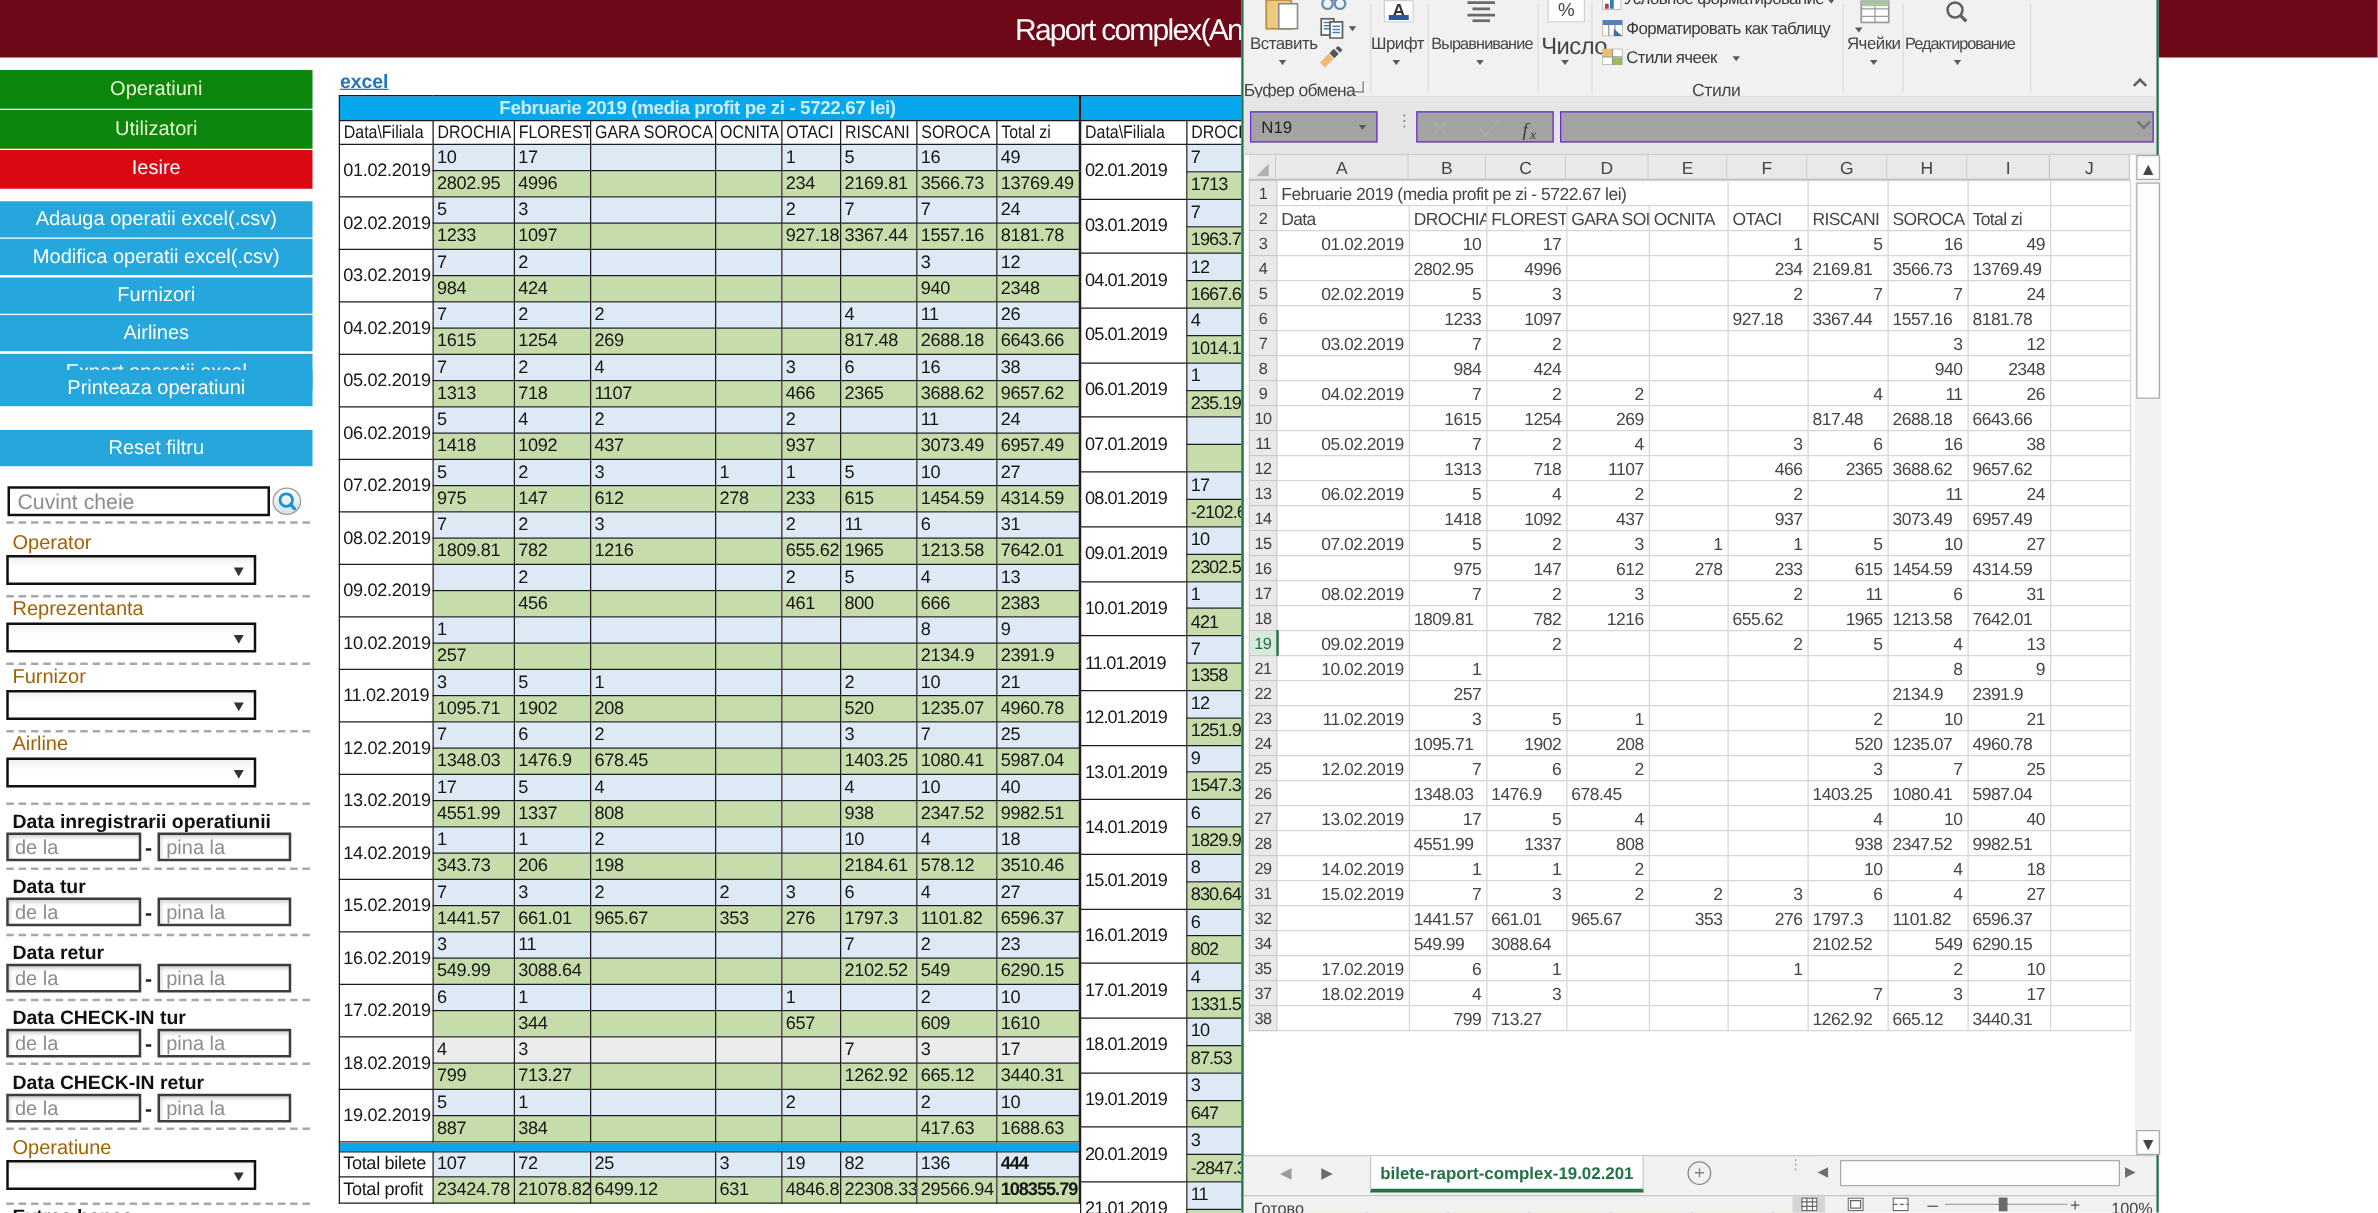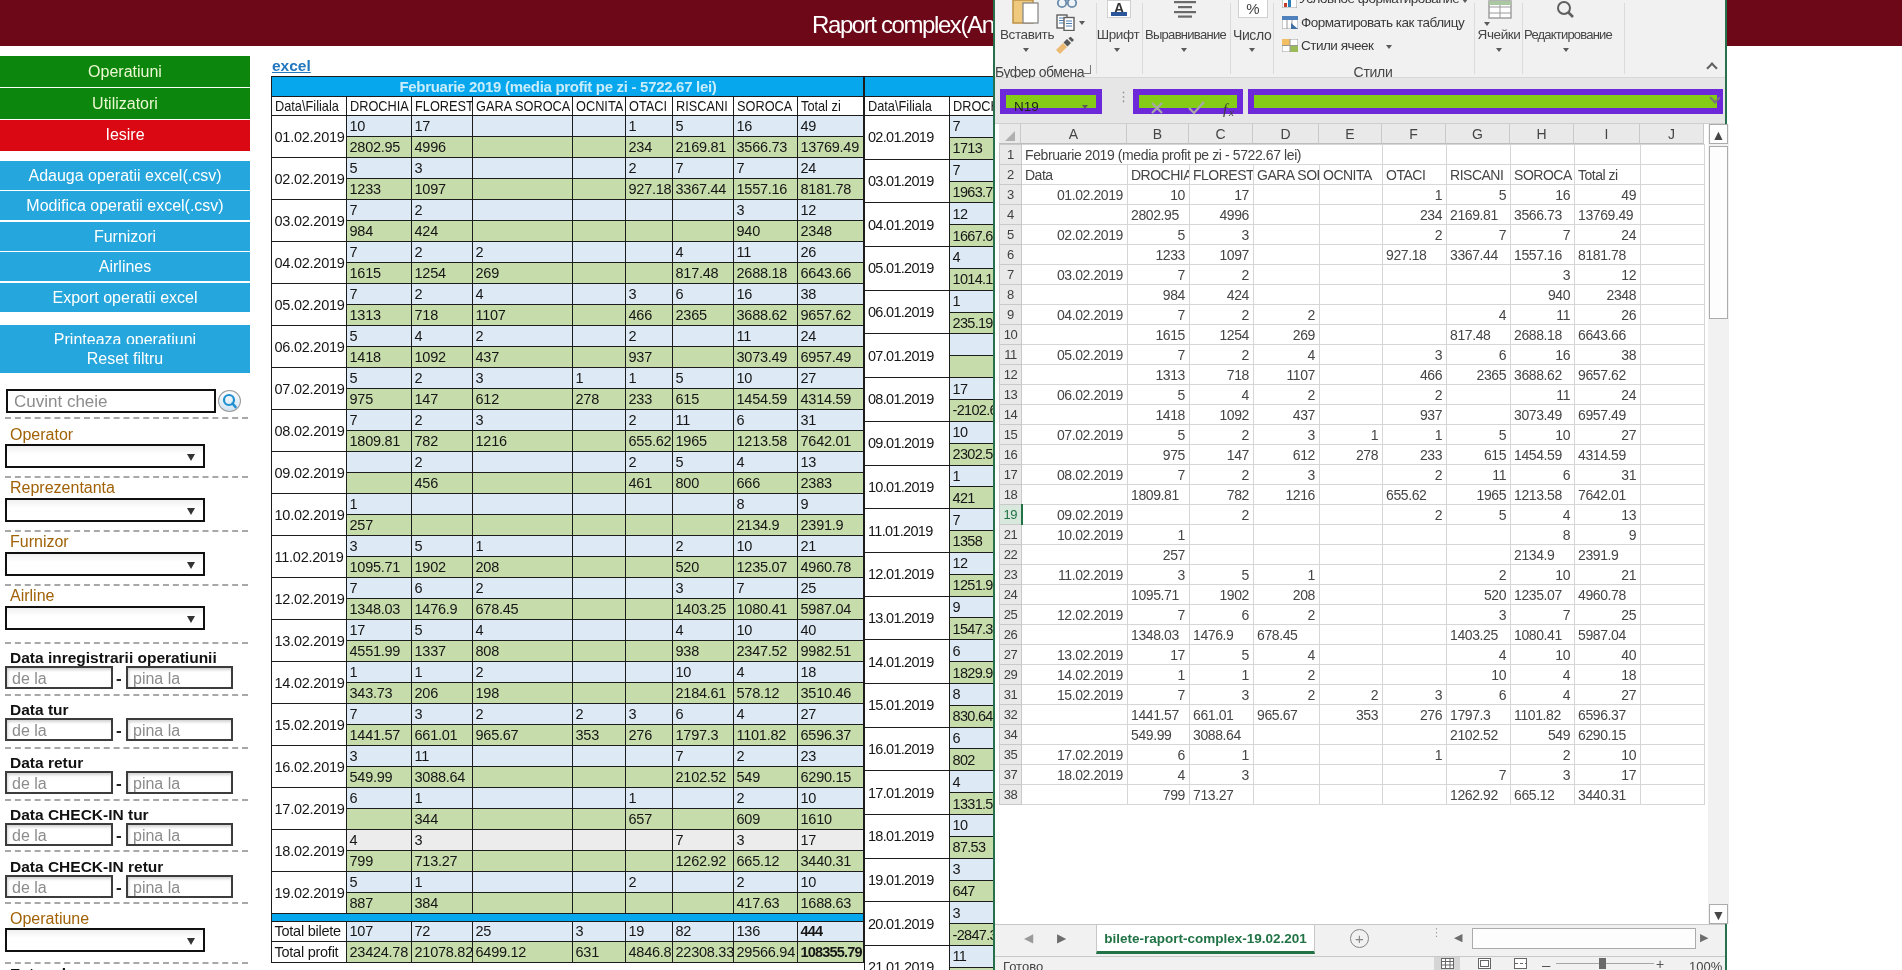--- a/index.html
+++ b/index.html
@@ -29,21 +29,21 @@
 .wt .sep{background:#06a7ec;padding:0}
 .hs{display:inline-block;transform:scaleX(.88);transform-origin:0 50%;font-size:14.5px;letter-spacing:0;white-space:nowrap}
 
 #xl{left:993px;top:0;width:734px;height:970px;background:#fff;border-left:2px solid #26714c;border-right:2px solid #26714c}
 #xl .a{font-size:14px;color:#454545}
 #ribbon{left:0;top:0;width:730px;height:78px;background:#f2f1f1;border-bottom:1px solid #d8d7d6}
 .rsep{width:1px;top:3px;height:71px;background:#dcdbda}
 .glab{font-size:12.5px;color:#605e5c;white-space:nowrap}
 .dd{border-left:3.5px solid transparent;border-right:3.5px solid transparent;border-top:4px solid #5a5a5a}
 #fbar{left:0;top:78px;width:730px;height:46px;background:#e7e6e6;border-bottom:1px solid #d0cfce}
-.wbox{background:#84cc16;border:6px solid #6d28d9}
+.wbox{background:#a3a3a3;border:1px solid #6d28d9}
 #grid{left:4px;top:144px;width:705px;border-collapse:collapse;table-layout:fixed;font-size:14.5px;letter-spacing:-0.4px;color:#212121}
 #grid td{border:1px solid #d6d6d6;padding:0 4px 0 0;overflow:hidden;white-space:nowrap;text-align:right;background:#fff}
 #grid td.gut{background:#e9e9e9;border:1px solid #c9c9c9;text-align:center;color:#3f3f3f;font-size:13px;padding:0}
 #grid td.hl{background:#d8e8dc;color:#217346;border-right:2px solid #217346}
 #grid td.lft{text-align:left;padding:0 0 0 3px}
 #grid td.nb{border-left:none;border-right:none}
 .ch{top:0;height:20px;background:#e9e9e9;border-right:1px solid #c9c9c9;border-bottom:1px solid #bdbdbd;text-align:center;font-size:13px;color:#3f3f3f;line-height:20px}
 .sbarv{background:#f1f1f1}
 .thumb{background:#fdfdfd;border:1px solid #ababab}
 .arr{color:#6d6d6d;font-size:10px;text-align:center}
@@ -53,21 +53,21 @@
 <div class="a" id="topbar"></div>
 <div class="a" id="title">Raport complex(Anonim)</div>
 <div class="a sbtn g" style="top:55.5px;height:31.5px;line-height:31.5px">Operatiuni</div>
 <div class="a sbtn g" style="top:88px;height:31px;line-height:31px">Utilizatori</div>
 <div class="a sbtn r" style="top:120px;height:30.5px;line-height:30.5px">Iesire</div>
 <div class="a sbtn b" style="top:160.5px;height:29px;line-height:29px">Adauga operatii excel(.csv)</div>
 <div class="a sbtn b" style="top:191px;height:29px;line-height:29px">Modifica operatii excel(.csv)</div>
 <div class="a sbtn b" style="top:221.5px;height:29px;line-height:29px">Furnizori</div>
 <div class="a sbtn b" style="top:252px;height:29px;line-height:29px">Airlines</div>
 <div class="a sbtn b" style="top:282.5px;height:29px;line-height:29px">Export operatii excel</div>
-<div class="a sbtn b" style="top:325px;height:29px;line-height:29px">Printeaza operatiuni</div>
+<div class="a sbtn b" style="top:296px;height:29px;line-height:29px">Printeaza operatiuni</div>
 <div class="a sbtn b" style="top:343.5px;height:29px;line-height:29px">Reset filtru</div>
 <input class="a" id="srch" value="Cuvint cheie" style="">
 <div class="a" style="left:218px;top:390px;width:23px;height:22px;border:1px solid #9a9a9a;border-radius:50%;background:linear-gradient(#fdfdfd,#cfe3f2)">
 <svg width="21" height="20" viewBox="0 0 21 20" style="position:absolute;left:0;top:0">
       <circle cx="10" cy="9" r="5" fill="none" stroke="#1f8fd0" stroke-width="2.2"></circle>
       <line x1="13.5" y1="12.5" x2="16.5" y2="16" stroke="#1f8fd0" stroke-width="2.6" stroke-linecap="round"></line>
     </svg>
   </div>
 <div class="a dash" style="top:417px"></div>
 <div class="a lb" style="top:426px">Operator</div>
@@ -1054,21 +1054,21 @@
     <div class="a dd" style="left:119px;top:48px"></div>
     <svg class="a" width="28" height="18" viewBox="0 0 28 18" style="left:176px;top:0">
 <rect x="3" y="1" width="22" height="2.2" fill="#6a6a6a"></rect>
       <rect x="7" y="6" width="14" height="2.2" fill="#6a6a6a"></rect>
 <rect x="3" y="11" width="22" height="2.2" fill="#6a6a6a"></rect>
       <rect x="7" y="15.5" width="14" height="2.2" fill="#6a6a6a"></rect>
     </svg>
     <div class="a" style="left:144px;top:27px;width:93px;text-align:center;font-size:13px;letter-spacing:-0.7px">Выравнивание</div>
     <div class="a dd" style="left:186px;top:48px"></div>
     <div class="a" style="left:243px;top:-2px;width:30px;height:20px;background:#fff;border:1px solid #d0d0d0;text-align:center;font-size:15px;color:#444;line-height:19px">%</div>
-    <div class="a" style="left:238px;top:27px;width:42px;text-align:left;font-size:14px;letter-spacing:-0.4px">Число</div>
+    <div class="a" style="left:238px;top:27px;width:42px;text-align:right;font-size:19px;letter-spacing:-0.4px">Число</div>
     <div class="a dd" style="left:254px;top:48px"></div>
     <svg class="a" width="15" height="10" viewBox="0 0 15 10" style="left:287px;top:-2">
 <rect x="0" y="0" width="15" height="10" fill="#fff" stroke="#999"></rect>
       <rect x="2" y="5" width="3" height="4" fill="#c0392b"></rect>
       <rect x="6" y="2" width="3" height="7" fill="#2980b9"></rect>
     </svg>
     <div class="a" style="left:304px;top:-9px;width:200px;font-size:13.5px;letter-spacing:-0.5px;color:#3a3a3a">Условное форматирование</div>
     <div class="a dd" style="left:467px;top:-1px"></div>
     <svg class="a" width="16" height="13" viewBox="0 0 16 13" style="left:287px;top:16">
 <rect x="0" y="0" width="16" height="13" fill="#fff" stroke="#999"></rect>
@@ -1476,20 +1476,33 @@
           <td>5</td>
           <td>4</td>
           <td></td>
           <td></td>
           <td>4</td>
           <td>10</td>
           <td>40</td>
           <td></td>
         </tr>
         <tr style="height:20px">
+          <td class="gut">28</td>
+          <td></td>
+          <td class="lft">4551.99</td>
+          <td>1337</td>
+          <td>808</td>
+          <td></td>
+          <td></td>
+          <td>938</td>
+          <td class="lft">2347.52</td>
+          <td class="lft">9982.51</td>
+          <td></td>
+        </tr>
+        <tr style="height:20px">
           <td class="gut">29</td>
           <td>14.02.2019</td>
           <td>1</td>
           <td>1</td>
           <td>2</td>
           <td></td>
           <td></td>
           <td>10</td>
           <td>4</td>
           <td>18</td>

